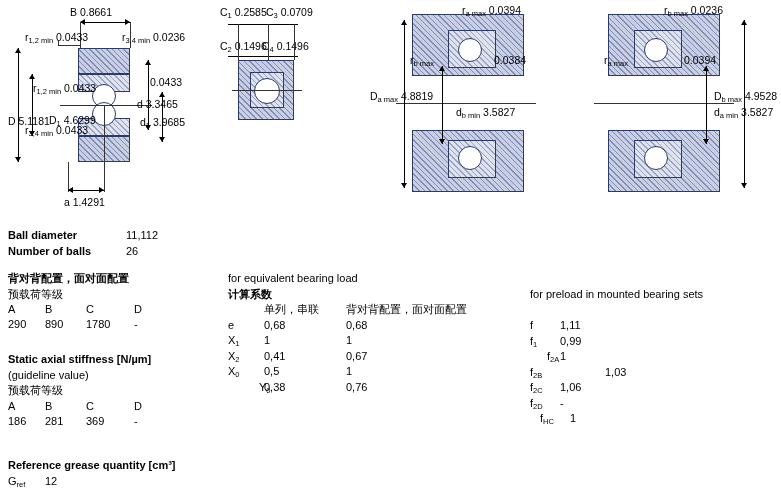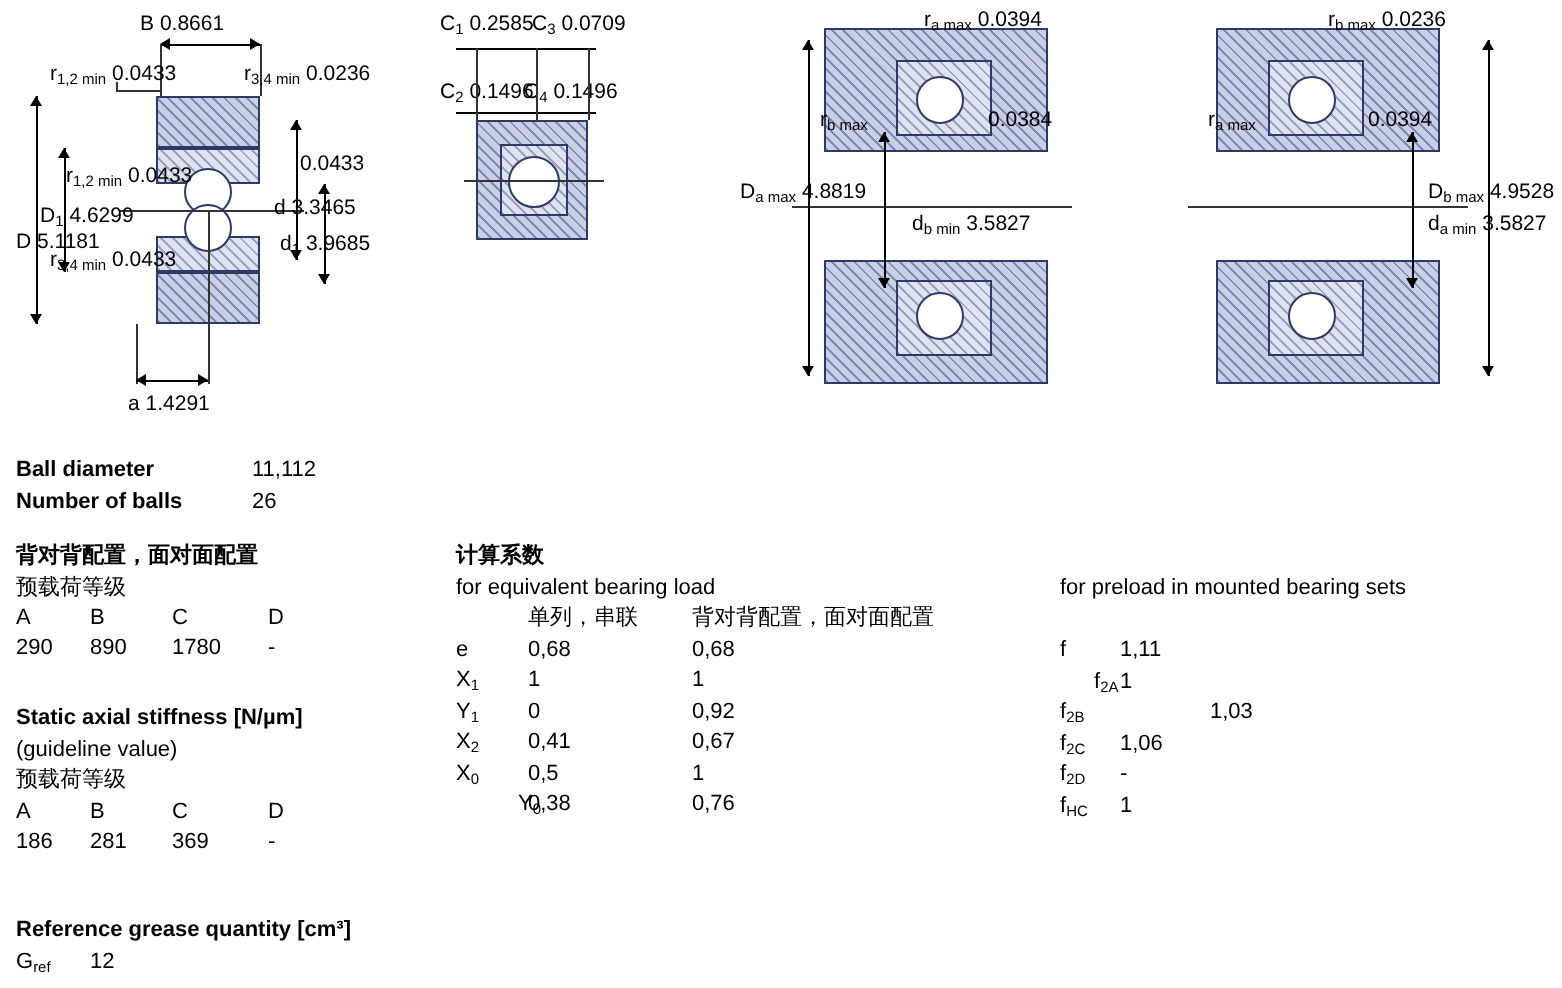--- a/index.html
+++ b/index.html
@@ -99,21 +99,21 @@
 
   <div class="dim abs" style="left:150px;top:76px;">
     <span>0.0433</span>
   </div>
 
   <div class="dim abs" style="left:25px;top:124px;">
     <span>r</span><span class="sub">3,4 min</span>
     <span>0.0433</span>
   </div>
 
-  <div class="dim abs" style="left:20px;top:102px;">
+  <div class="dim abs" style="left:20px;top:114px;padding-left:29px;">
     <span>D</span><span class="sub">1</span>
     <span>4.6299</span>
   </div>
 
   <div class="dim abs" style="left:8px;top:115px;">
     <span>D</span>
     <span>5.1181</span>
   </div>
 
   <div class="ln lnv abs" style="left:18px;top:48px;height:114px;"></div>
@@ -296,43 +296,38 @@
   <div class="row bold">Reference grease quantity [cm³]</div>
   <div class="row" style="position:relative;height:15px;">
     <span class="abs" style="left:0;">
       <span>G</span><span class="sub">ref</span>
     </span>
     <span class="abs" style="left:37px;">12</span>
   </div>
 </div>
 
 <div class="abs" style="left:228px;top:271px;width:300px;">
+  <div class="row">for equivalent bearing load</div>
   <div class="row bold">计算系数</div>
-  <div class="row">for equivalent bearing load</div>
   <div class="row" style="position:relative;height:15.5px;">
     <span class="abs" style="left:36px;">单列，串联</span>
     <span class="abs" style="left:118px;">背对背配置，面对面配置</span>
   </div>
 
   <div class="row" style="position:relative;height:15.5px;">
     <span class="abs" style="left:0;"><span>e</span><span class="sub"></span></span>
     <span class="abs" style="left:36px;">0,68</span>
     <span class="abs" style="left:118px;">0,68</span>
   </div>
   <div class="row" style="position:relative;height:15.5px;">
     <span class="abs" style="left:0;"><span>X</span><span class="sub">1</span></span>
     <span class="abs" style="left:36px;">1</span>
     <span class="abs" style="left:118px;">1</span>
   </div>
   <div class="row" style="position:relative;height:15.5px;">
-    <span class="abs" style="left:0;"><span>Y</span><span class="sub">1</span></span>
-    <span class="abs" style="left:36px;">0</span>
-    <span class="abs" style="left:118px;">0,92</span>
-  </div>
-  <div class="row" style="position:relative;height:15.5px;">
     <span class="abs" style="left:0;"><span>X</span><span class="sub">2</span></span>
     <span class="abs" style="left:36px;">0,41</span>
     <span class="abs" style="left:118px;">0,67</span>
   </div>
   <div class="row" style="position:relative;height:15.5px;">
     <span class="abs" style="left:0;"><span>X</span><span class="sub">0</span></span>
     <span class="abs" style="left:36px;">0,5</span>
     <span class="abs" style="left:118px;">1</span>
   </div>
   <div class="row" style="position:relative;height:15.5px;">
@@ -343,32 +338,36 @@
 </div>
 
 <div class="abs" style="left:530px;top:287px;width:250px;">
   <div class="row">for preload in mounted bearing sets</div>
   <div class="row" style="height:15.5px;"></div>
   <div class="row" style="position:relative;height:15.5px;">
     <span class="abs" style="left:0;"><span>f</span><span class="sub"></span></span>
     <span class="abs" style="left:30px;">1,11</span>
   </div>
   <div class="row" style="position:relative;height:15.5px;">
+    <span class="abs" style="left:0;"><span>f</span><span class="sub">1</span></span>
+    <span class="abs" style="left:30px;">0,99</span>
+  </div>
+  <div class="row" style="position:relative;height:15.5px;">
     <span class="abs" style="left:17px;"><span>f</span><span class="sub">2A</span></span>
     <span class="abs" style="left:30px;">1</span>
   </div>
   <div class="row" style="position:relative;height:15.5px;">
     <span class="abs" style="left:0;"><span>f</span><span class="sub">2B</span></span>
     <span class="abs" style="left:30px;margin-left:45px;">1,03</span>
   </div>
   <div class="row" style="position:relative;height:15.5px;text-align:center;">
     <span class="abs" style="left:0;"><span>f</span><span class="sub">2C</span></span>
     <span class="abs" style="left:30px;">1,06</span>
   </div>
   <div class="row" style="position:relative;height:15.5px;">
     <span class="abs" style="left:0;"><span>f</span><span class="sub">2D</span></span>
     <span class="abs" style="left:30px;">-</span>
   </div>
-  <div class="row" style="position:relative;height:15.5px;">
+  <div class="row" style="position:relative;height:15.5px;margin-left:10px;">
     <span class="abs" style="left:0;"><span>f</span><span class="sub">HC</span></span>
     <span class="abs" style="left:30px;">1</span>
   </div>
 </div>
 
 </body></html>

